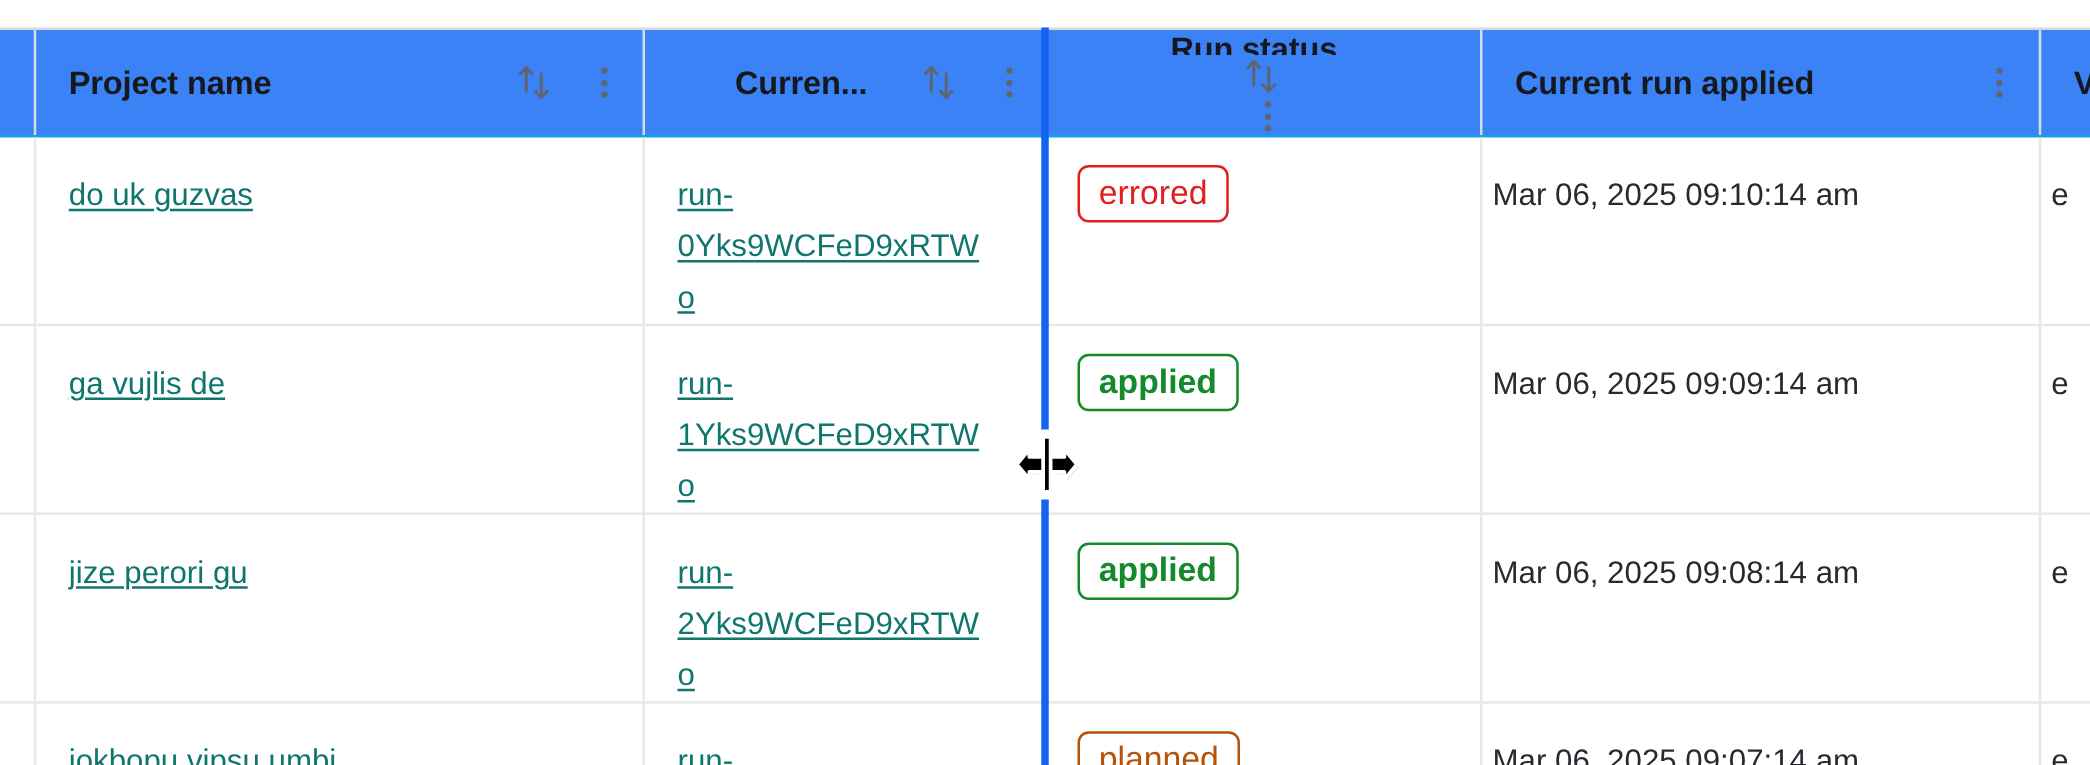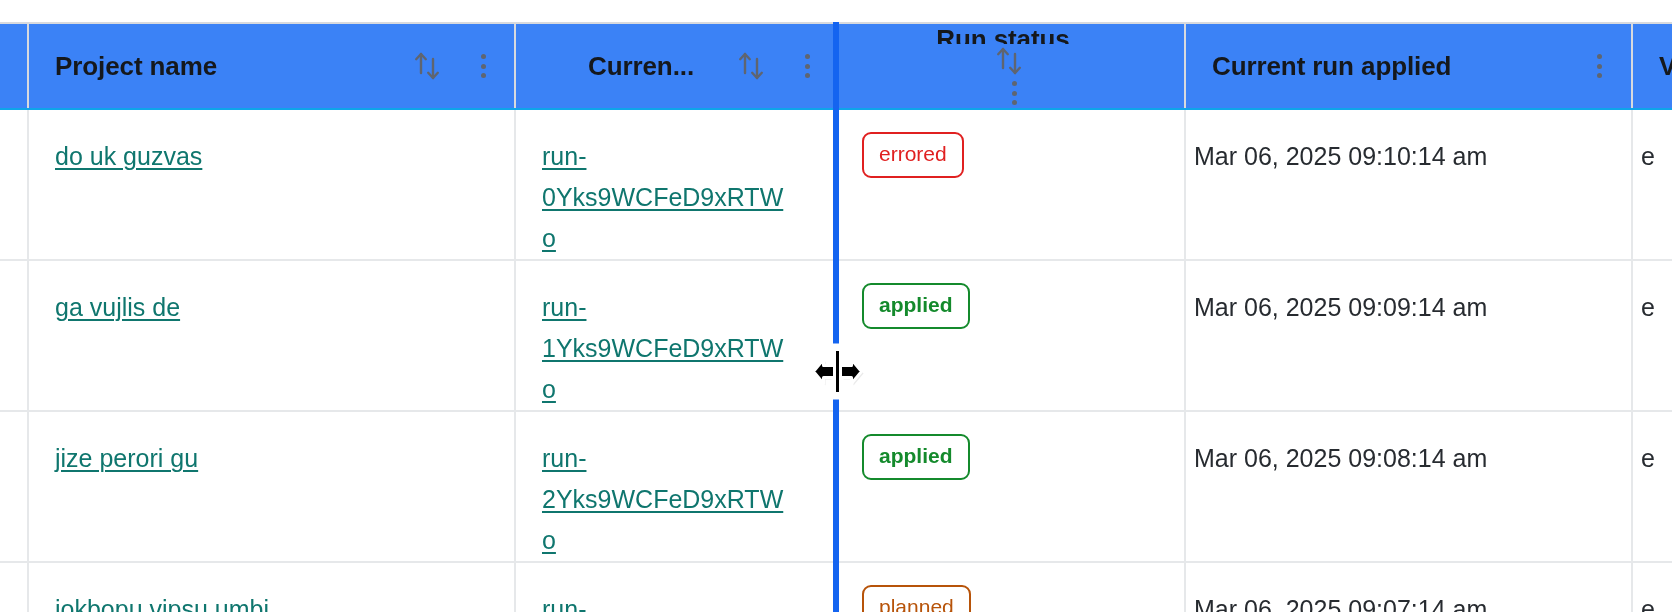--- a/index.html
+++ b/index.html
@@ -141,21 +141,21 @@
     display: inline-block;
     max-width: 248px;
   }
 
   
   .badge {
     display: inline-block;
     border: 2px solid currentColor;
     border-radius: 9px;
     padding: 5px 15px 7px 15px;
-    font-size: 21px;
+    font-size: 27px;
     line-height: 30px;
     background: #ffffff;
     white-space: nowrap;
   }
   .badge.errored { color: #e02020; }
   .badge.applied { color: #148a2c; font-weight: bold; }
   .badge.planned { color: #b75309; }
 
   
   .resize-line {

